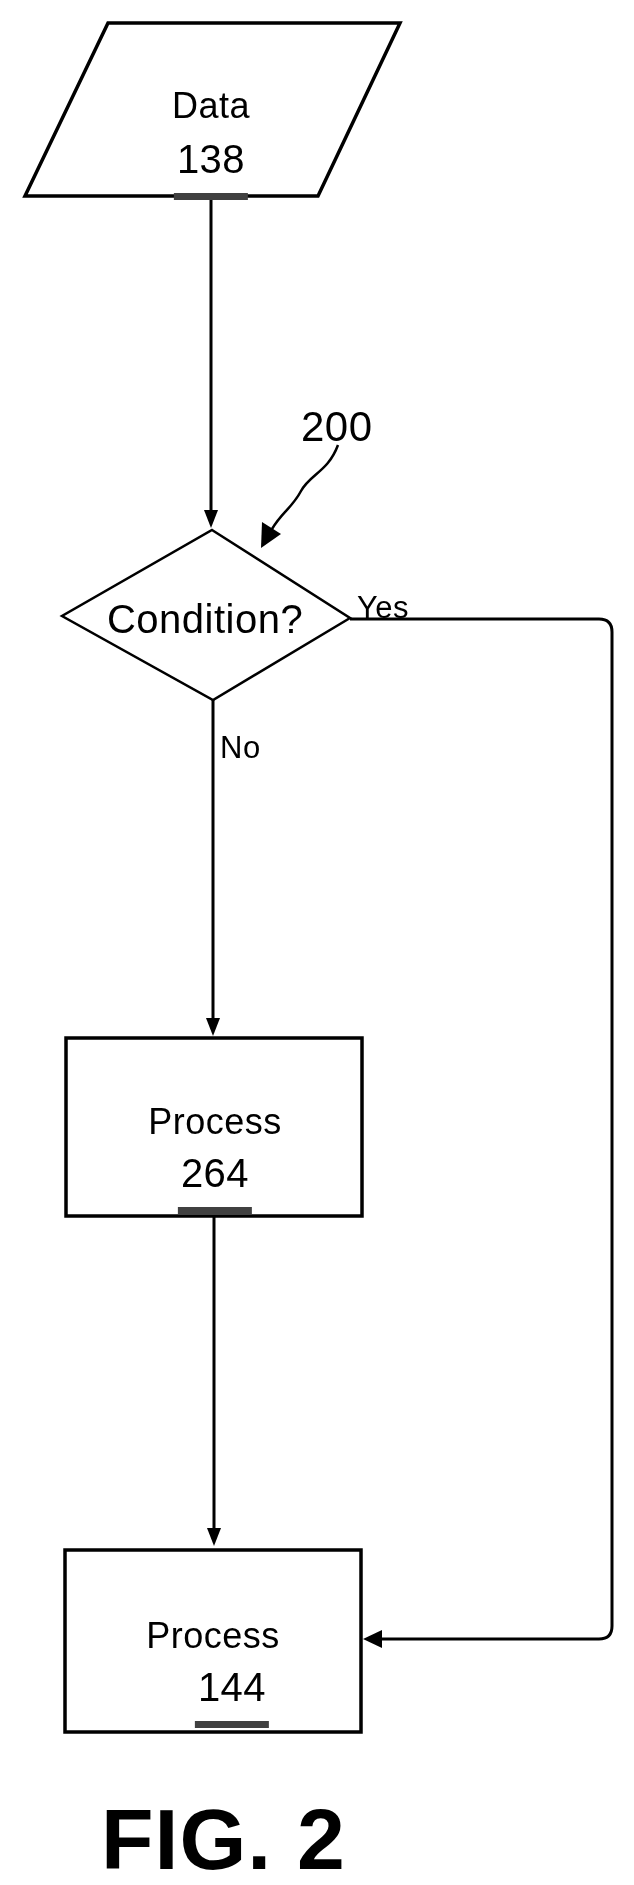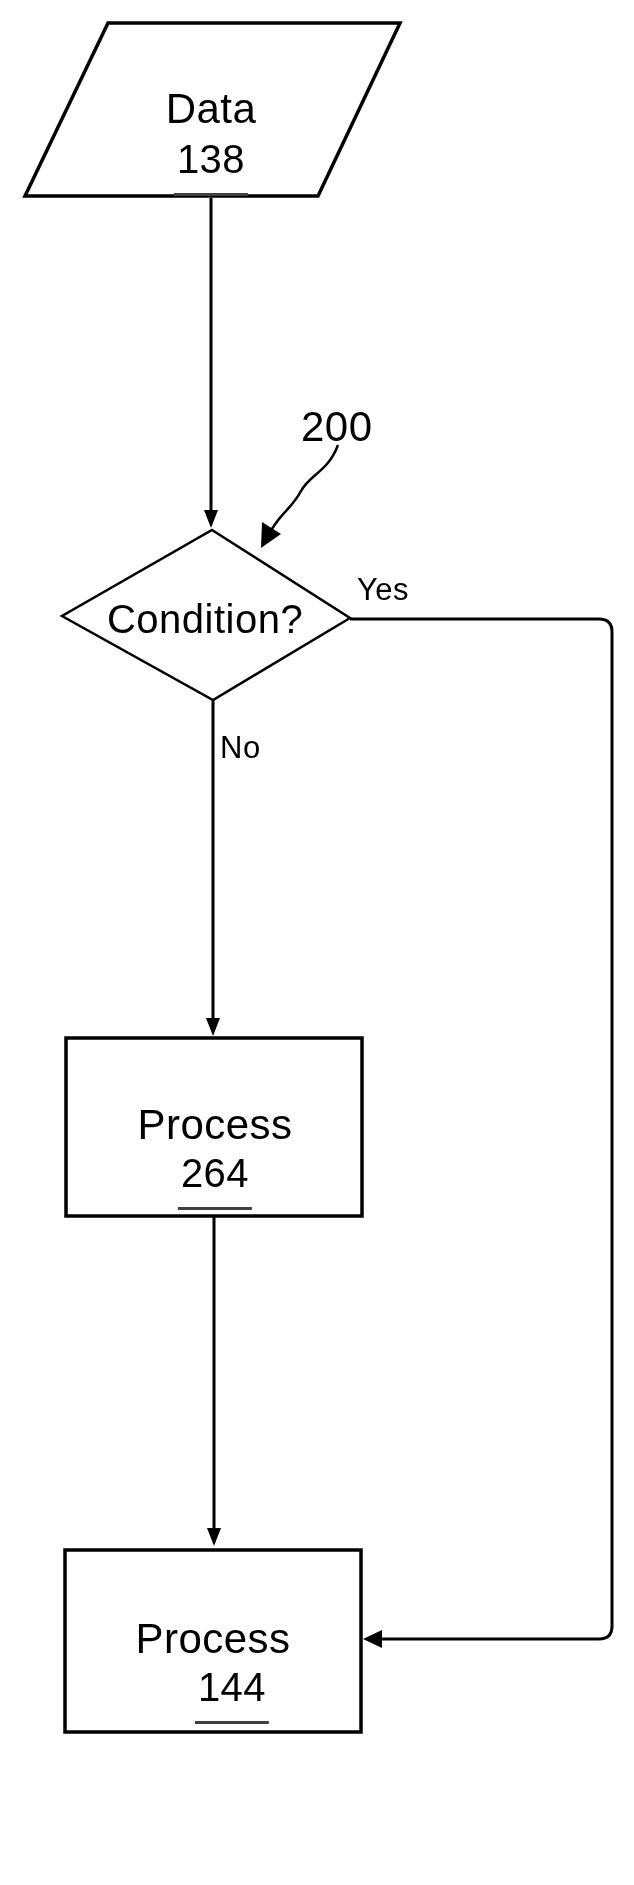--- a/index.html
+++ b/index.html
@@ -44,26 +44,26 @@
     position: absolute;
     color: #000000;
     line-height: 1;
     white-space: nowrap;
     letter-spacing: 0.5px;
   }
   .centered {
     transform: translateX(-50%);
   }
   .node-label {
-    font-size: 42px;
+    font-size: 36px;
     text-align: right;
   }
   .node-ref {
     font-size: 40px;
-    border-bottom: 3px solid #404040;
+    border-bottom: 7px solid #404040;
     padding: 0 3px 14px 3px;
   }
   .ref-callout {
     font-size: 42px;
   }
   .branch-label {
     font-size: 31px;
   }
   .decision-label {
     font-size: 40px;
@@ -105,23 +105,24 @@
     <rect class="shape" x="65" y="1550" width="296" height="182"></rect>
   </svg>
 
   <div class="lbl node-label centered" style="left:211px; top:88px;">Data</div>
   <div class="lbl node-ref centered" style="left:211px; top:139px;">138</div>
 
   <div class="lbl ref-callout" style="left:301px; top:406px;">200</div>
 
   <div class="lbl decision-label centered" style="left:205px; top:599px;">Condition?</div>
 
-  <div class="lbl branch-label" style="left:357px; top:574px;">Yes</div>
+  <div class="lbl branch-label" style="left:357px; top:592px;">Yes</div>
   <div class="lbl branch-label" style="left:220px; top:732px;">No</div>
 
   <div class="lbl node-label centered" style="left:215px; top:1104px;">Process</div>
   <div class="lbl node-ref centered" style="left:215px; top:1153px;">264</div>
 
   <div class="lbl node-label centered" style="left:213px; top:1618px;">Process</div>
   <div class="lbl node-ref centered" style="left:213px; top:1667px;margin-left:19px;">144</div>
 
+  <div class="lbl fig-label" style="left:101px; top:1796px;">FIG. 2</div>
 
 </div>
 
 </body></html>

